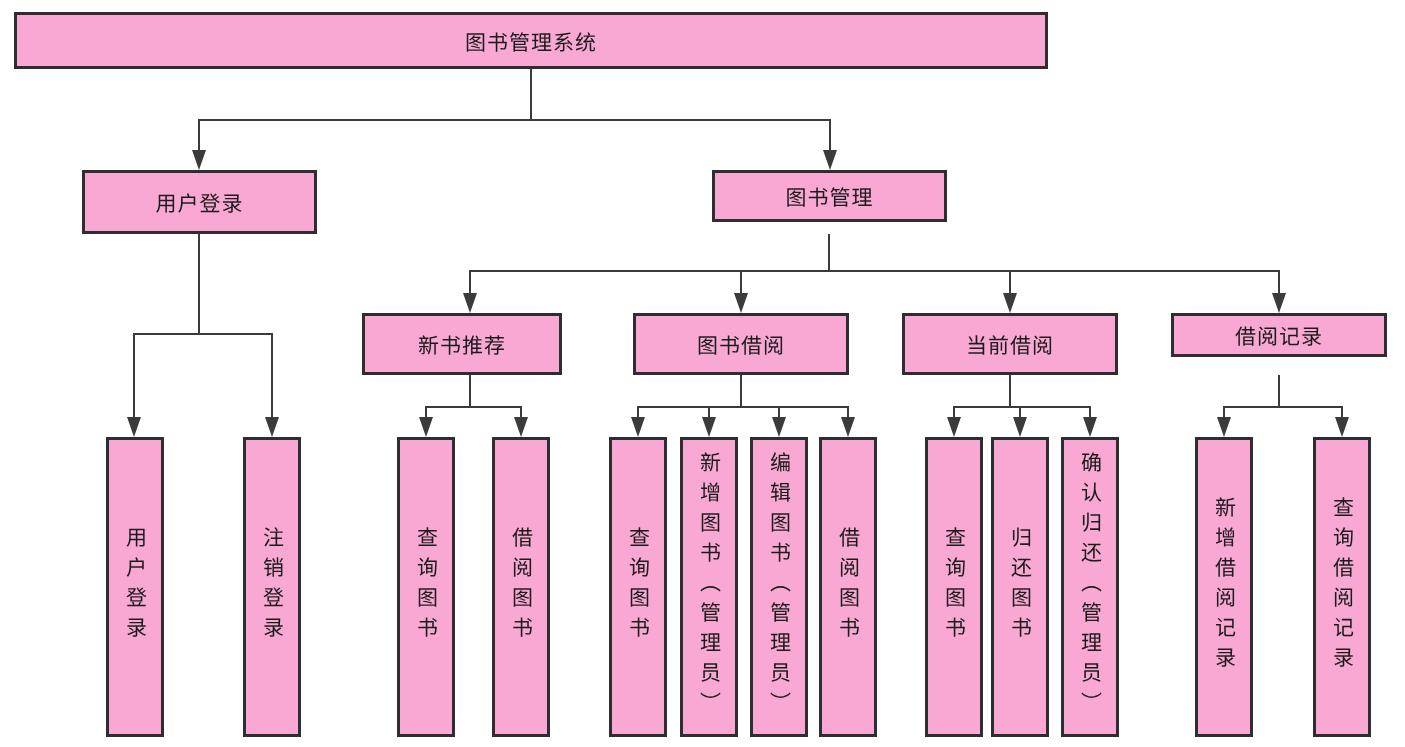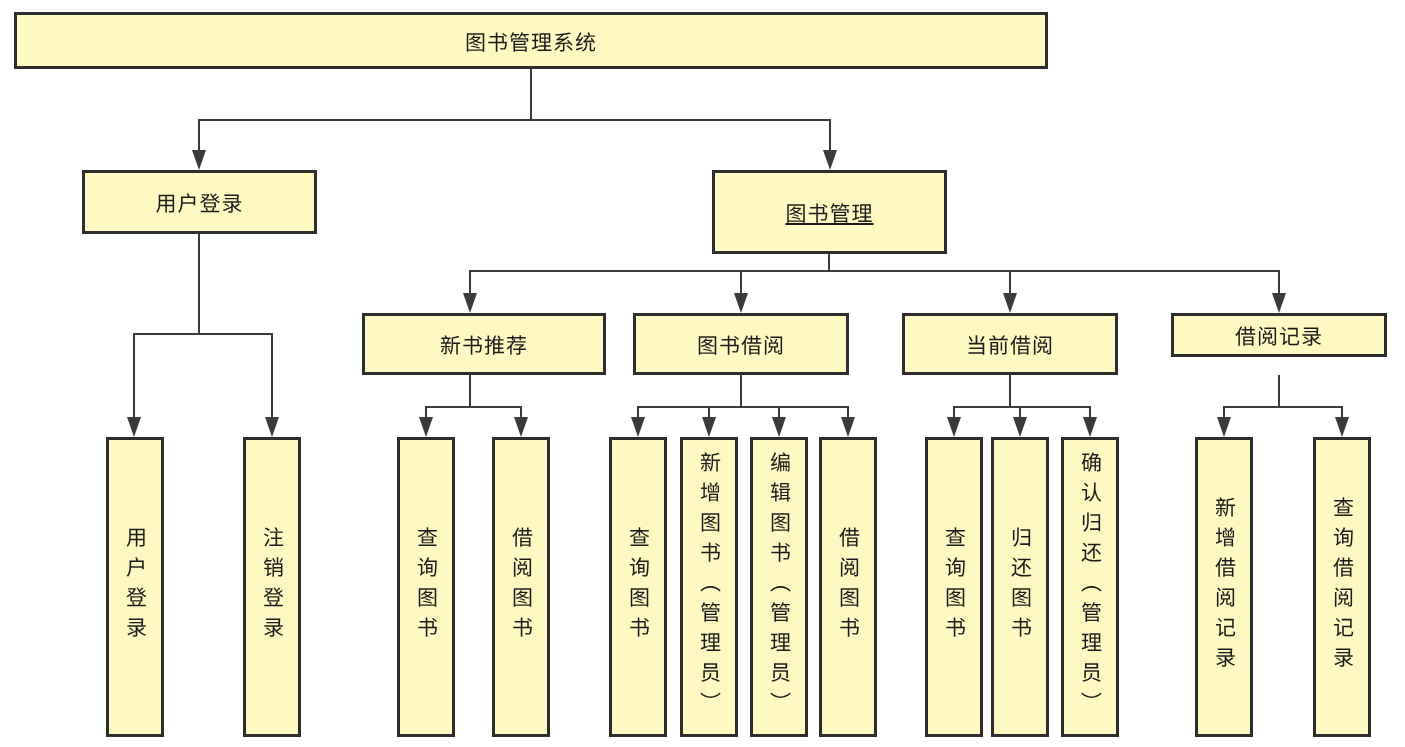--- a/index.html
+++ b/index.html
@@ -14,21 +14,21 @@
     position:relative;
     width:1405px;height:747px;
     background:var(--bg);
     overflow:hidden;
     font-family:"Liberation Sans","DejaVu Sans",sans-serif;
     color:var(--text);
   }
   .box{
     position:absolute;
     box-sizing:border-box;
-    background:#fef9c3;
+    background:#f9a8d4;
     border:3px solid var(--box-border);
     display:flex;align-items:center;justify-content:center;
     font-size:21px;
     letter-spacing:1px;
     white-space:nowrap;
     z-index:2;
   }
   .vbox{
     writing-mode:vertical-rl;
     text-orientation:mixed;
@@ -57,23 +57,23 @@
 </style>
 </head>
 <body>
 
 <div class="stage">
 
   <div class="box" style="left:14px;top:12px;width:1034px;height:57px;">图书管理系统</div>
 
   <div class="box" style="left:82px;top:170px;width:235px;height:64px;">用户登录</div>
 
-  <div class="box" style="left:712px;top:170px;width:235px;height:84px;text-decoration:underline;">图书管理</div>
+  <div class="box" style="left:712px;top:170px;width:235px;height:52px;">图书管理</div>
 
-  <div class="box" style="left:362px;top:313px;width:244px;height:62px;">新书推荐</div>
+  <div class="box" style="left:362px;top:313px;width:200px;height:62px;">新书推荐</div>
 
   <div class="box" style="left:633px;top:313px;width:216px;height:62px;">图书借阅</div>
 
   <div class="box" style="left:902px;top:313px;width:216px;height:62px;">当前借阅</div>
 
   <div class="box" style="left:1171px;top:313px;width:216px;height:44px;">借阅记录</div>
 
   <div class="box vbox" style="left:106px;top:437px;width:58px;height:300px;">用户登录</div>
 
   <div class="box vbox" style="left:243px;top:437px;width:58px;height:300px;">注销登录</div>

